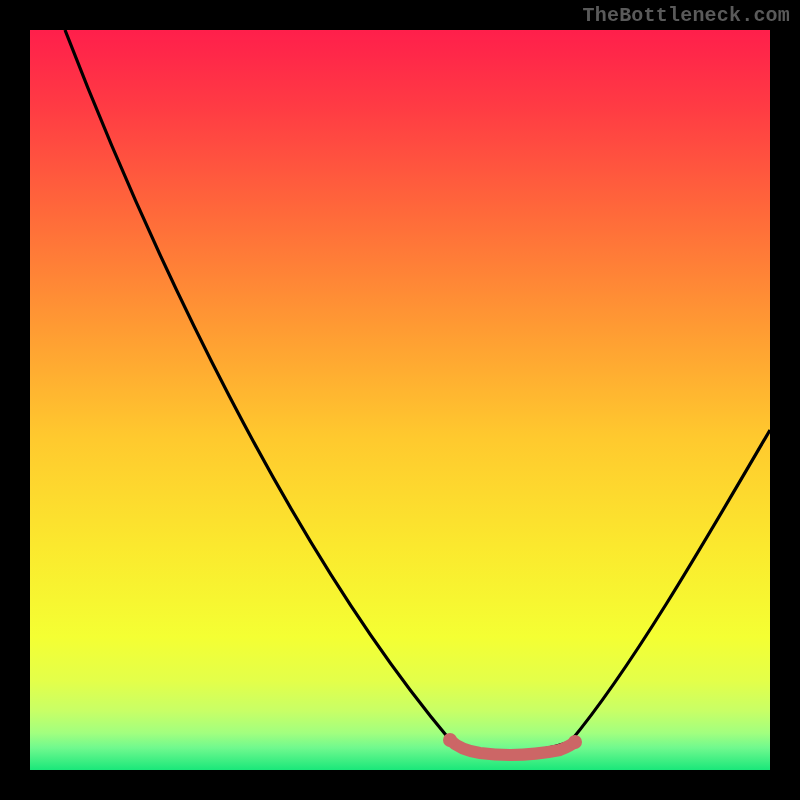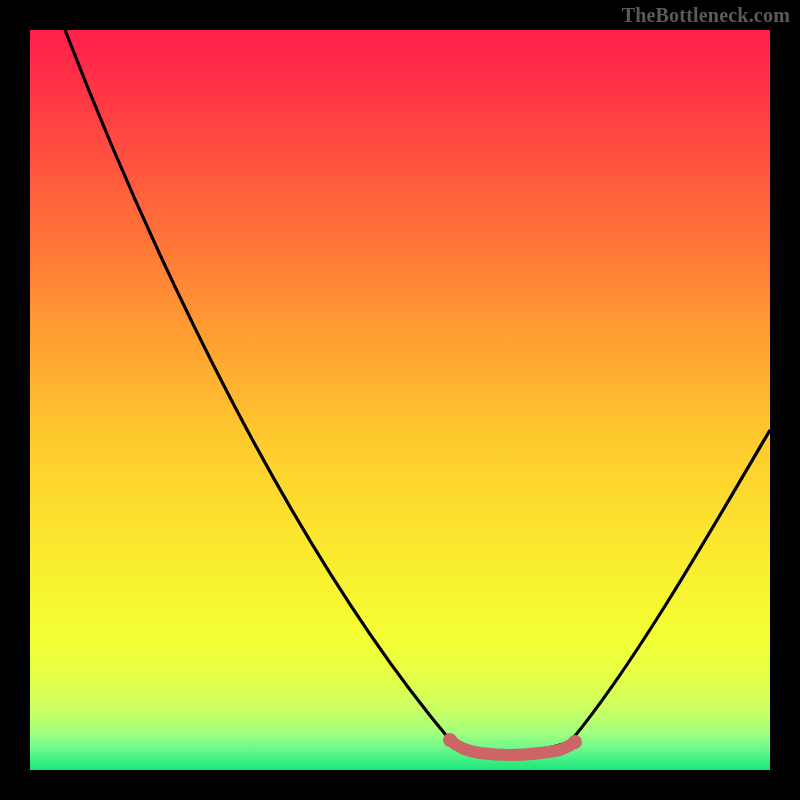--- a/index.html
+++ b/index.html
@@ -7,21 +7,21 @@
   .frame {
     position: relative;
     width: 800px;
     height: 800px;
     background: #000;
   }
   .watermark {
     position: absolute;
     top: 4px;
     right: 10px;
-    font-family: Liberation Serif, serif;
+    font-family: Liberation Mono, monospace;
     font-size: 20px;
     font-weight: bold;
     color: #5a5a5a;
     letter-spacing: 0.2px;
     z-index: 10;
   }
   .plot {
     position: absolute;
     left: 30px;
     top: 30px;

